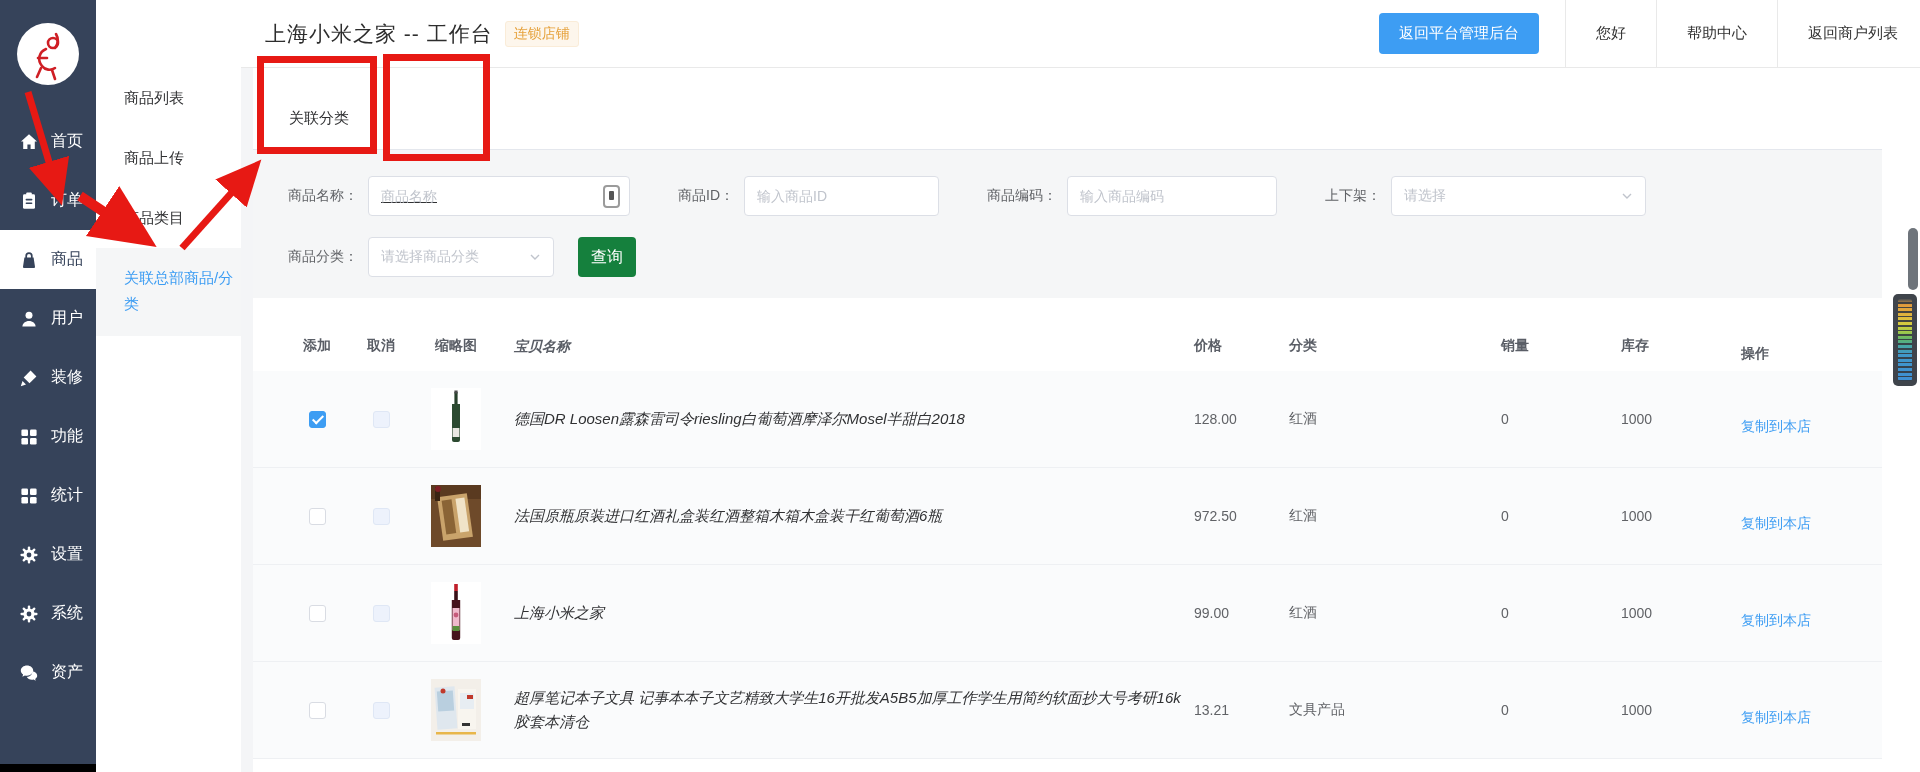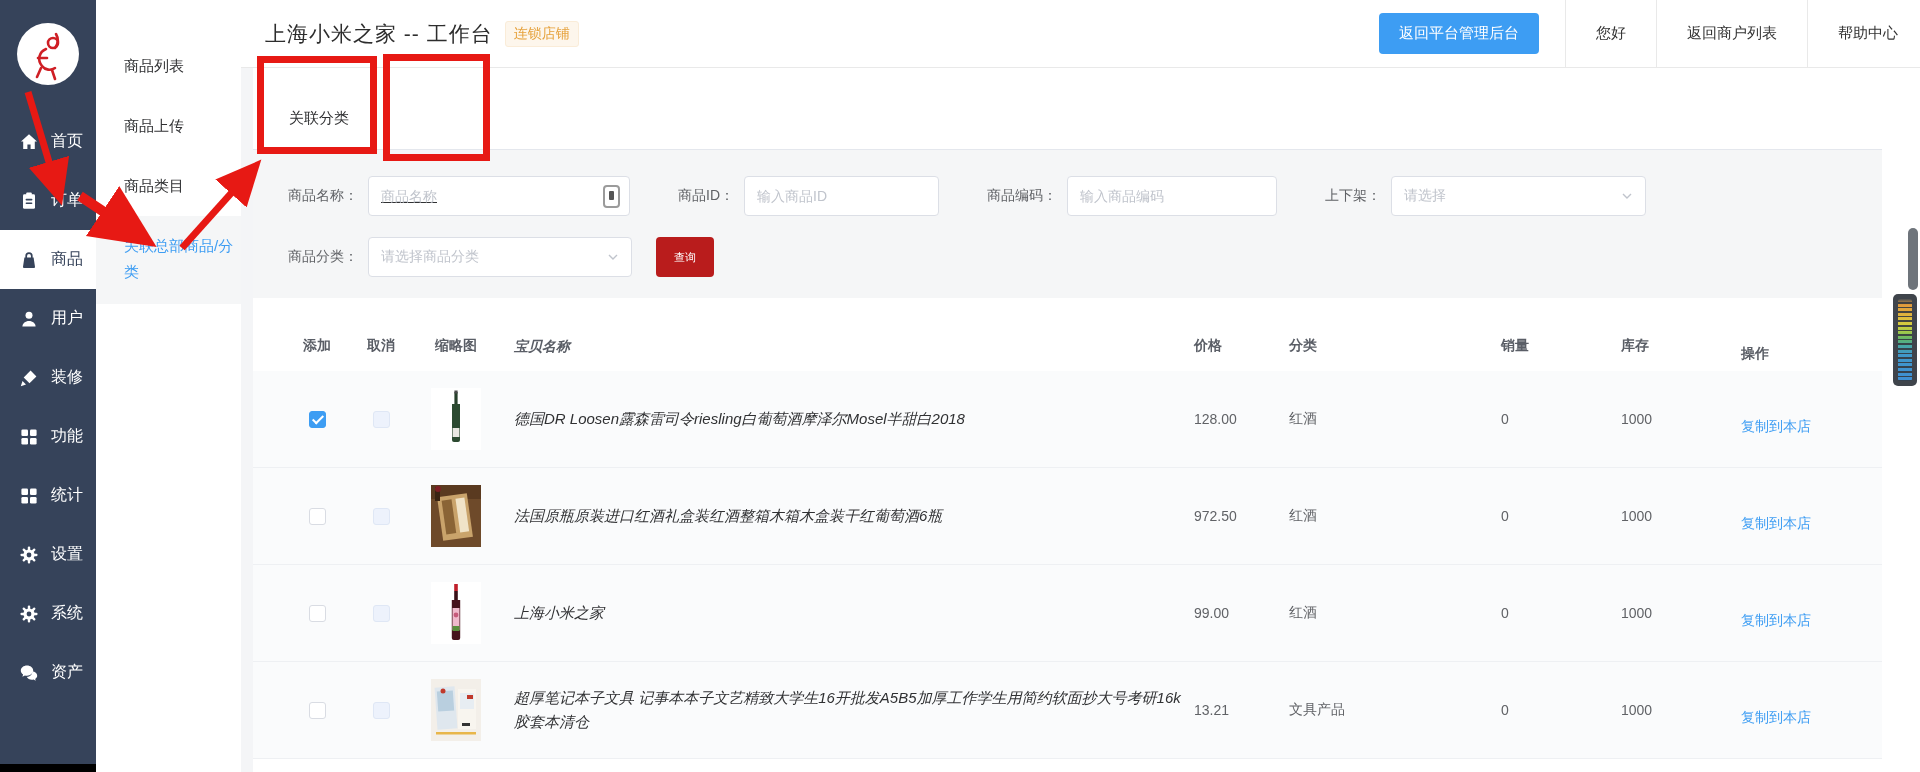--- a/index.html
+++ b/index.html
@@ -12,21 +12,21 @@
   .logo-wrap { display:flex; justify-content:center; padding-top:22px; padding-bottom:26px; }
   .nav-item { height:59px; display:flex; align-items:center; gap:12px; padding-left:19px; color:#fff; font-size:16px; cursor:pointer; }
   .nav-item svg { width:20px; height:20px; flex:none; }
   .nav-item .ic-sub { fill:#36435a; }
   .nav-item.active { background:#fff; color:#36435a; }
   .black-strip { position:absolute; left:0; top:764px; width:96px; height:8px; background:#000; }
 
   
   .sub-sidebar { position:absolute; left:96px; top:0; width:145px; height:772px; background:#fff; }
   .sub-item { height:60px; line-height:60px; padding-left:28px; font-size:15px; color:#303133; cursor:pointer; }
-  .sub-sidebar { padding-top:36px; }
+  .sub-sidebar { padding-top:68px; }
   .sub-item.active { height:88px; line-height:26px; padding-top:17px; background:#f5f6f7; color:#3d9df3; width:145px; }
   .sub-item.active .wrap2 { display:block; width:112px; word-break:break-all; }
 
   
   .main { position:absolute; left:241px; top:0; right:0; bottom:0; background:#fff; }
   .topbar { height:68px; border-bottom:1px solid #e9e9e9; display:flex; align-items:center; padding-left:24px; background:#fff; }
   .page-title { font-size:21px; color:#2d2d2d; letter-spacing:1px; }
   .badge { margin-left:12px; font-size:14px; color:#e6a23c; background:#fdf6ec; border:1px solid #faecd8; border-radius:3px; padding:3px 8px; }
   .topbar-right { margin-left:auto; display:flex; align-items:stretch; height:68px; }
   .btn-back-platform { align-self:center; margin-right:26px; background:#3d9df3; color:#fff; border:none; border-radius:4px; font-size:15px; padding:11px 20px; cursor:pointer; font-family:inherit; }
@@ -46,23 +46,23 @@
   .filter { height:148px; background:#f5f6f7; padding:26px 0 0 35px; }
   .frow { display:flex; align-items:center; height:40px; margin-bottom:21px; }
   .flabel { font-size:14px; color:#606266; margin-right:10px; white-space:nowrap; }
   .finput { position:relative; height:40px; background:#fff; border:1px solid #dcdfe6; border-radius:4px; display:flex; align-items:center; }
   .finput input { border:none; outline:none; background:transparent; height:100%; width:100%; padding:0 12px; font-size:14px; color:#606266; font-family:inherit; }
   .finput input::placeholder { color:#c0c4cc; }
   .ime-icon { position:absolute; right:9px; top:8px; width:17px; height:23px; border:2px solid #9b9b9b; border-radius:4px; background:#fff; }
   .ime-icon::after { content:""; position:absolute; left:4px; top:4px; width:5px; height:9px; background:#555; border-radius:1px; }
   .fselect { height:40px; background:#fff; border:1px solid #dcdfe6; border-radius:4px; display:flex; align-items:center; justify-content:space-between; padding:0 12px; font-size:14px; color:#c0c4cc; cursor:pointer; }
   .chev { width:12px; height:12px; flex:none; }
-  .btn-search { margin-left:24px; background:#b91c1c; color:#fff; border:none; border-radius:4px; font-size:11px; width:58px; height:40px; cursor:pointer; font-family:inherit; }
-
-  .w-name { width:262px;text-decoration:underline; } .w-id { width:195px; } .w-code { width:210px; } .w-updown { width:255px; } .w-cat { width:264px; }
+  .btn-search { margin-left:24px; background:#15803d; color:#fff; border:none; border-radius:4px; font-size:16px; width:58px; height:40px; cursor:pointer; font-family:inherit; }
+
+  .w-name { width:262px;text-decoration:underline; } .w-id { width:195px; } .w-code { width:210px; } .w-updown { width:255px; } .w-cat { width:186px; }
   .gap { margin-left:48px; }
 
   
   .table-wrap { padding-top:23px; }
   .trow, .thead { display:flex; align-items:center; }
   .thead { height:50px; font-weight:bold; color:#5a5e66; font-size:14px; }
   .trow { height:97px; background:#fafbfc; border-bottom:1px solid #eef0f3; font-size:14px; color:#606266; }
   .c-add { width:48px; margin-left:40px; display:flex; justify-content:center; flex:none; }
   .c-cancel { width:48px; margin-left:16px; display:flex; justify-content:center; flex:none; }
   .c-thumb { width:50px; margin-left:26px; display:flex; justify-content:center; flex:none; }
@@ -217,22 +217,22 @@
       </div>
   </div>
 
   <div class="main">
     <div class="topbar">
       <span class="page-title">上海小米之家 -- 工作台</span>
       <span class="badge">连锁店铺</span>
       <div class="topbar-right">
         <button class="btn-back-platform">返回平台管理后台</button>
         <div class="top-cell">您好</div>
+        <div class="top-cell">帮助中心</div>
         <div class="top-cell">返回商户列表</div>
-        <div class="top-cell">帮助中心</div>
       </div>
     </div>
     <div class="gray-strip"></div>
 
     <div class="card">
       <div class="tabbar">
         <div class="tab">关联分类</div>
       </div>
 
       <div class="filter">

